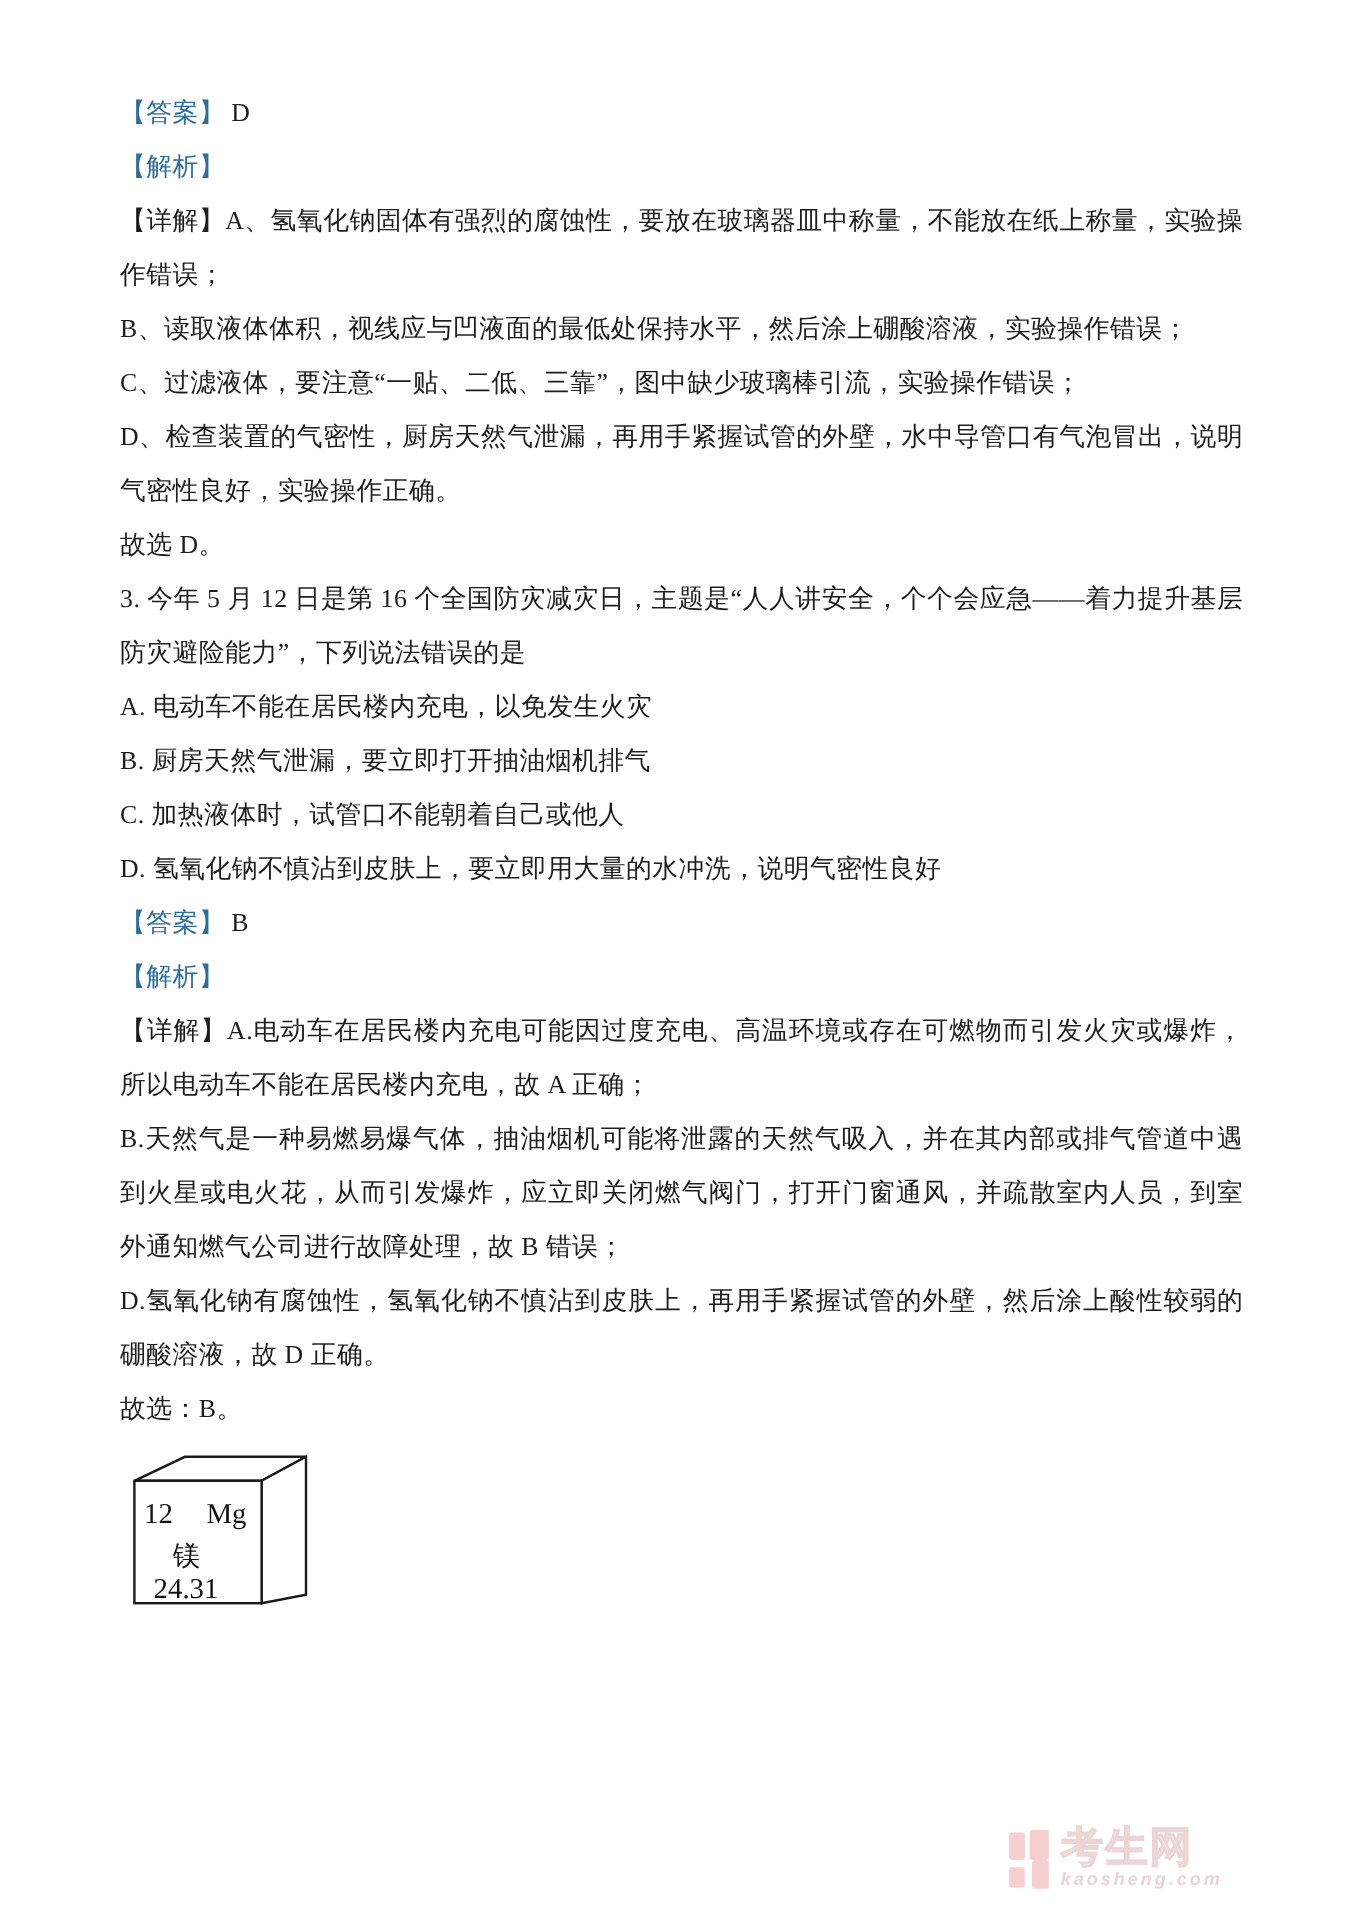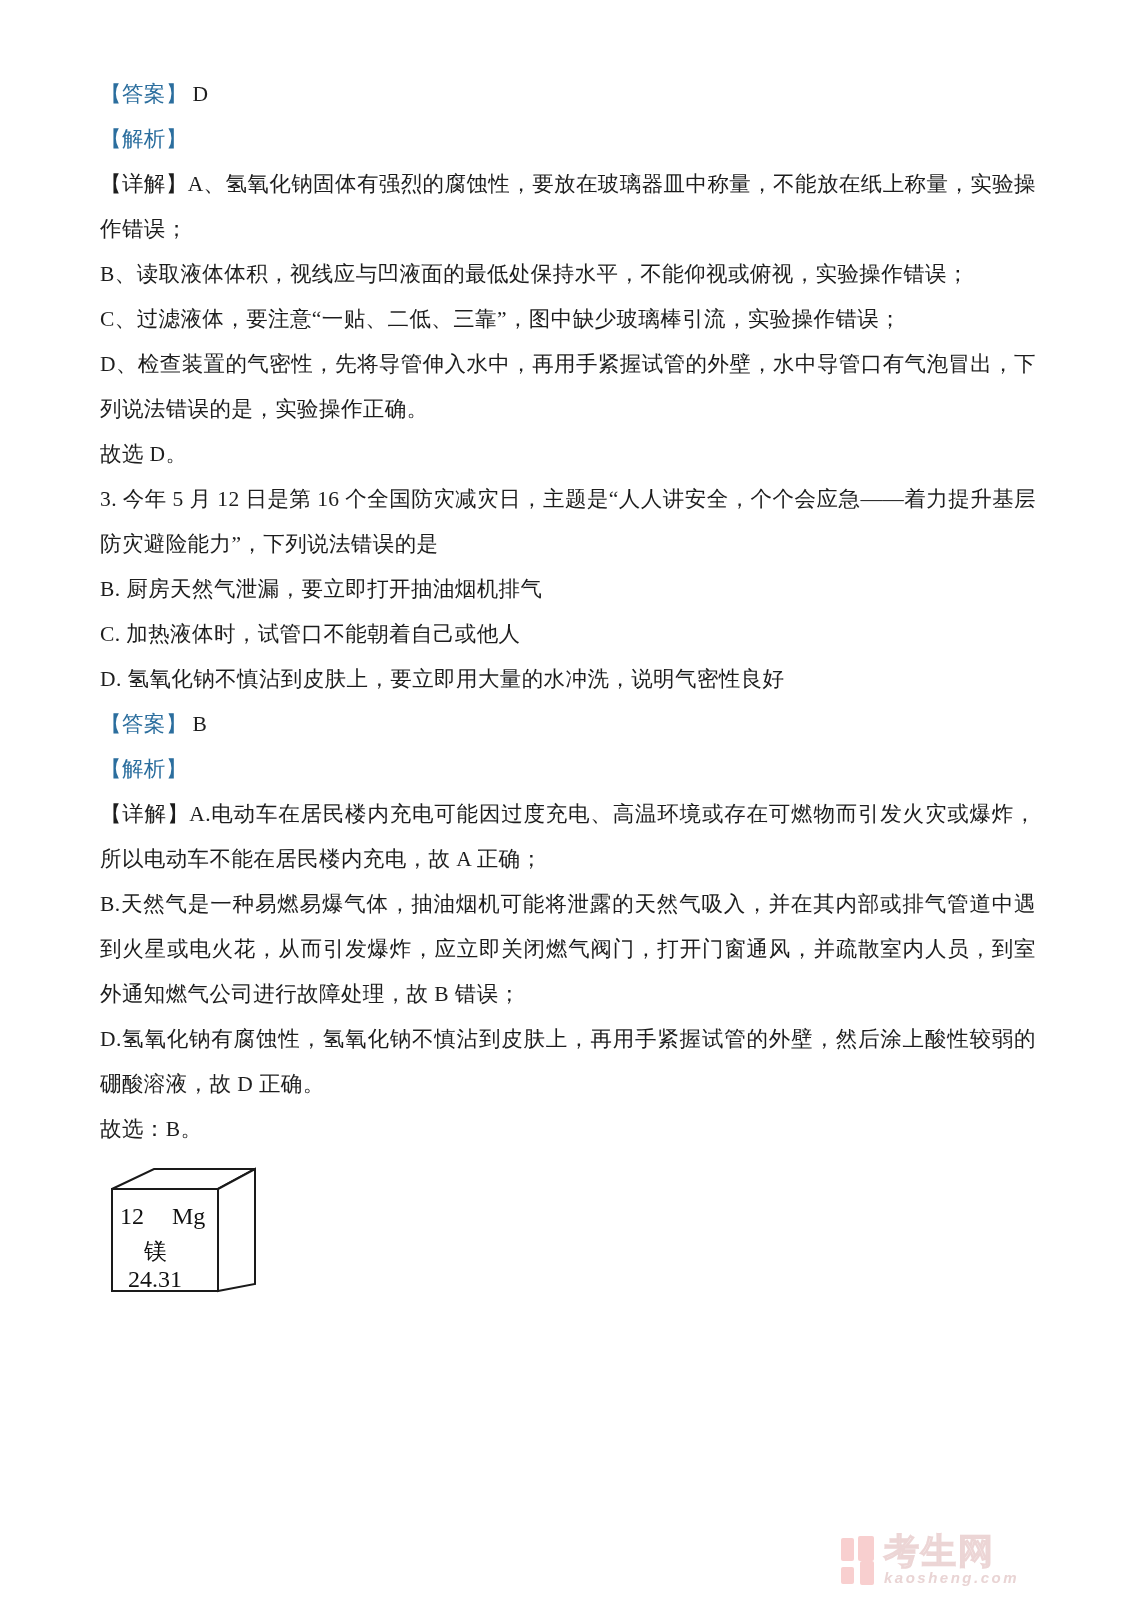--- a/index.html
+++ b/index.html
@@ -34,21 +34,21 @@
     margin: 12px 0 0 6px;
     width: 160px;
     height: 138px;
   }
   .cube-face { fill: #ffffff; stroke: #1a1a1a; stroke-width: 2; stroke-linejoin: miter; }
   .cube-text { fill: #111111; font-family: "Liberation Serif", "DejaVu Serif", serif; }
 
   .watermark {
     position: absolute;
     right: 27px;
-    bottom: 15px;
+    bottom: 26px;
     display: flex;
     align-items: flex-end;
     gap: 10px;
     user-select: none;
   }
   .wm-logo {
     position: relative;
     width: 33px;
     height: 50px;
   }
@@ -78,26 +78,27 @@
 </style>
 </head>
 <body>
 
 <div class="page">
   <div class="content">
 
     <p class="line"><span class="lbl-blue">【答案】</span><span class="ans-val">D</span></p>
     <p class="line"><span class="lbl-blue">【解析】</span></p>
     <p class="line"><span>【详解】</span><span>A、氢氧化钠固体有强烈的腐蚀性，要放在玻璃器皿中称量，不能放在纸上称量，实验操作错误；</span></p>
-    <p class="line">B、读取液体体积，视线应与凹液面的最低处保持水平，不能仰视或俯视，实验操作错误；</p>
+    <p class="line">B、读取液体体积，视线应与凹液面的最低处保持水平，然后涂上硼酸溶液，实验操作错误；</p>
     <p class="line">C、过滤液体，要注意“一贴、二低、三靠”，图中缺少玻璃棒引流，实验操作错误；</p>
-    <p class="line">D、检查装置的气密性，先将导管伸入水中，再用手紧握试管的外壁，水中导管口有气泡冒出，下列说法错误的是，实验操作正确。</p>
+    <p class="line">D、检查装置的气密性，厨房天然气泄漏，再用手紧握试管的外壁，水中导管口有气泡冒出，说明气密性良好，实验操作正确。</p>
     <p class="line">故选 D。</p>
 
     <p class="line">3. 今年 5 月 12 日是第 16 个全国防灾减灾日，主题是“人人讲安全，个个会应急——着力提升基层防灾避险能力”，下列说法错误的是</p>
+    <p class="line">A. 电动车不能在居民楼内充电，以免发生火灾</p>
     <p class="line">B. 厨房天然气泄漏，要立即打开抽油烟机排气</p>
     <p class="line">C. 加热液体时，试管口不能朝着自己或他人</p>
     <p class="line">D. 氢氧化钠不慎沾到皮肤上，要立即用大量的水冲洗，说明气密性良好</p>
 
     <p class="line"><span class="lbl-blue">【答案】</span><span class="ans-val">B</span></p>
     <p class="line"><span class="lbl-blue">【解析】</span></p>
     <p class="line"><span>【详解】</span><span>A.电动车在居民楼内充电可能因过度充电、高温环境或存在可燃物而引发火灾或爆炸，所以电动车不能在居民楼内充电，故 A 正确；</span></p>
     <p class="line">B.天然气是一种易燃易爆气体，抽油烟机可能将泄露的天然气吸入，并在其内部或排气管道中遇到火星或电火花，从而引发爆炸，应立即关闭燃气阀门，打开门窗通风，并疏散室内人员，到室外通知燃气公司进行故障处理，故 B 错误；</p>
     <p class="line">D.氢氧化钠有腐蚀性，氢氧化钠不慎沾到皮肤上，再用手紧握试管的外壁，然后涂上酸性较弱的硼酸溶液，故 D 正确。</p>
     <p class="line">故选：B。</p>

